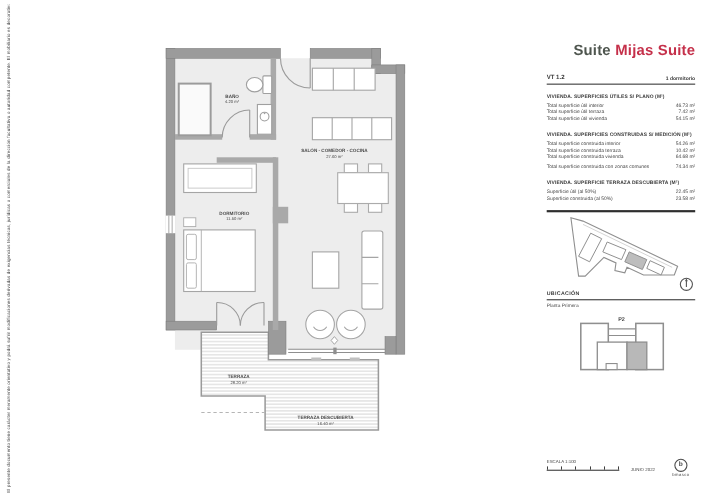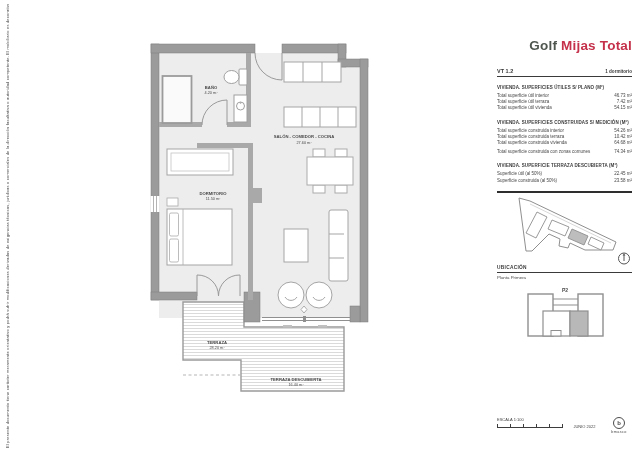--- a/index.html
+++ b/index.html
@@ -166,22 +166,22 @@
       <text x="217" y="344" font-size="4.2" font-weight="600">TERRAZA</text>
       <text x="217" y="349" font-size="3.8">28.20 m²</text>
       <text x="296" y="381" font-size="4.2" font-weight="600">TERRAZA DESCUBIERTA</text>
       <text x="296" y="386" font-size="3.8">16.40 m²</text>
     </g>
   </svg>
 
   <div class="rightcol">
 
     <div class="title">
-      <span id="title-prefix" style="color: rgb(79, 86, 79);">Golf</span>
-      <span id="title-suffix" style="color: rgb(197, 48, 74);">Mijas Total</span>
+      <span id="title-prefix" style="color: rgb(79, 86, 79);">Suite</span>
+      <span id="title-suffix" style="color: rgb(197, 48, 74);">Mijas Suite</span>
     </div>
 
     <div class="specs">
       <div class="spec-head">
         <span class="spec-unit">VT 1.2</span>
         <span class="spec-type">1 dormitorio</span>
       </div>
 
       <div class="spec-section">
         <div class="spec-title">VIVIENDA. SUPERFICIES ÚTILES S/ PLANO (M²)</div>

